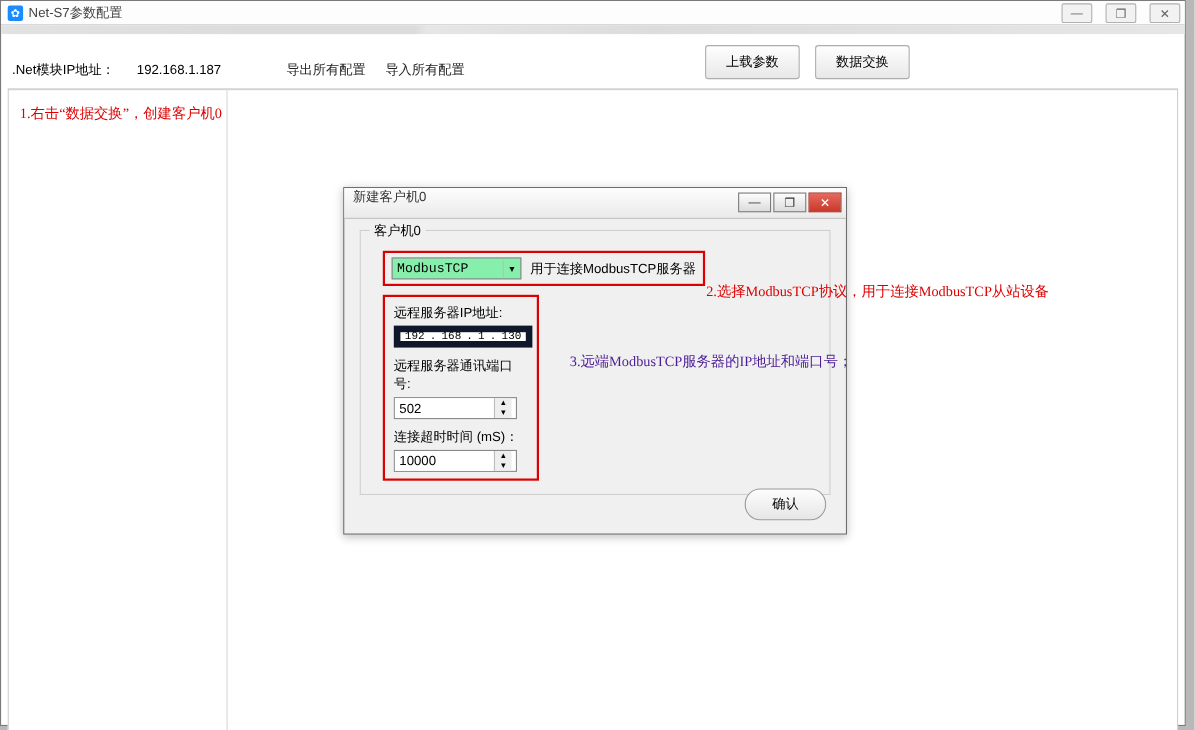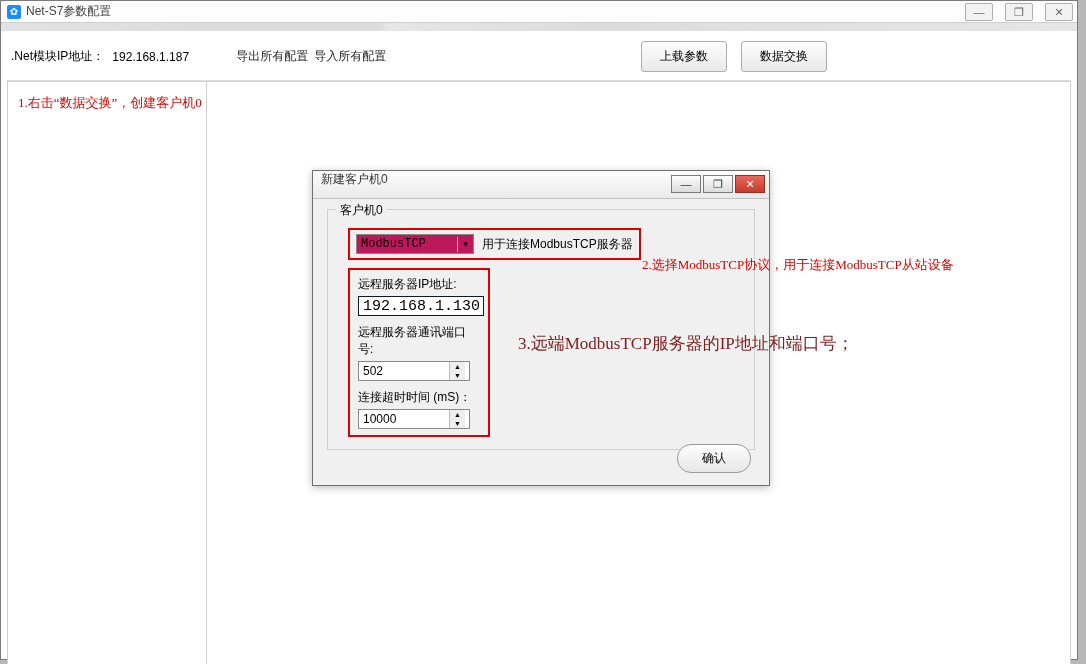--- a/index.html
+++ b/index.html
@@ -49,22 +49,22 @@
     cursor: pointer;
   }
   .toolbar-blur {
     height: 8px;
     background: linear-gradient(to right, #e2e2e2, #dcdcdc 20%, #dcdcdc 35%, #e6e6e6 36%, #dcdcdc 55%, #e6e6e6);
     filter: blur(0.5px);
   }
   .top-section {
     padding: 10px 10px 8px 10px;
     display: flex;
-    align-items: center;
-    gap: 0;
+    align-items: flex-end;
+    gap: 12px;
   }
   .ip-label { margin-right: 4px; }
   .ip-value { padding: 2px 4px; min-width: 110px; }
   .link-btn {
     color: #222; cursor: pointer; margin-left: 18px;
   }
   .main-btn {
     border: 1px solid #adadad;
     background: linear-gradient(#fefefe,#e8e8e8);
     border-radius: 3px;
@@ -148,32 +148,32 @@
   }
   .fieldset .legend {
     position: absolute; top: -8px; left: 8px;
     background: #f0f0f0; padding: 0 4px;
     font-size: 12px;
   }
   .row { margin-top: 8px; }
   .lbl { font-size: 12px; display:block; margin-bottom:3px; }
   .combo {
     display:flex; align-items:center;
-    border:1px solid #888; background:#be185d;
+    border:1px solid #888; background:#86efac;
     width: 118px; height: 20px;
     font-family: "Courier New", monospace;
     font-size: 12px;
   }
   .combo span { flex:1; padding-left:4px; }
   .combo .arrow { width:16px; text-align:center; border-left:1px solid #bbb; cursor:pointer;}
   .red-box1 { border: 2px solid #d00; padding: 4px 6px; display:inline-flex; align-items:center; gap:8px;}
   .red-box2 { border: 2px solid #d00; padding: 6px 8px; width: 142px;}
   .ip-input {
-    background:#fff; border:1px solid #0f172a;
-    font-family:"Courier New",monospace; font-size:15px;
+    background:#fff; border:6px solid #0f172a;
+    font-family:"Courier New",monospace; font-size:10px;
     padding:2px 4px; height:20px; width:126px;
     display:flex; align-items:center; justify-content:space-between;
   }
   .spin {
     display:flex; align-items:stretch;
     border:1px solid #888; background:#fff;
     width:112px; height:20px;
   }
   .spin input { border:none; width:90px; font-size:12px; padding-left:4px; font-family:Arial; outline:none;}
   .spin .spbtns { width:16px; border-left:1px solid #bbb; display:flex; flex-direction:column;}
@@ -181,22 +181,22 @@
   .ok-btn {
     position:absolute; right:18px; bottom:12px;
     border:1px solid #9a9a9a; background:linear-gradient(#fdfdfd,#e6e6e6);
     border-radius:14px; padding:5px 24px; cursor:pointer; font-size:12px;
   }
   .anno2 {
     position:absolute; left:642px; top:256px;
     color:#d00; font-size:13px; font-family:SimSun,serif;
   }
   .anno3 {
-    position:absolute; left:518px; top:332px;
-    color:#7f1d1d; font-size:17px; font-family:SimSun,serif;
+    position:absolute; left:518px; top:320px;
+    color:#4c1d95; font-size:13px; font-family:SimSun,serif;
   }
 </style>
 </head>
 <body>
 
 <div class="window">
   <div class="titlebar">
     <div class="title-icon">✿</div>
     <div class="title-text">Net-S7参数配置</div>
     <div class="win-controls">

